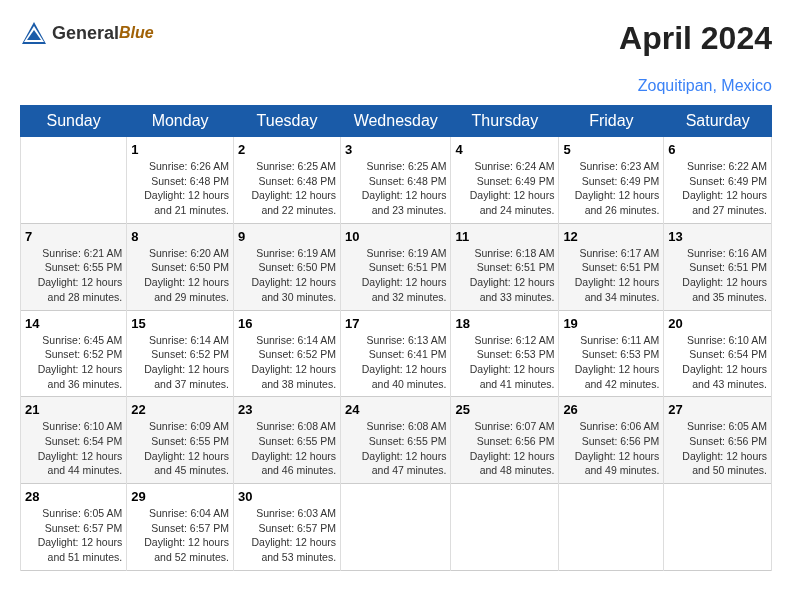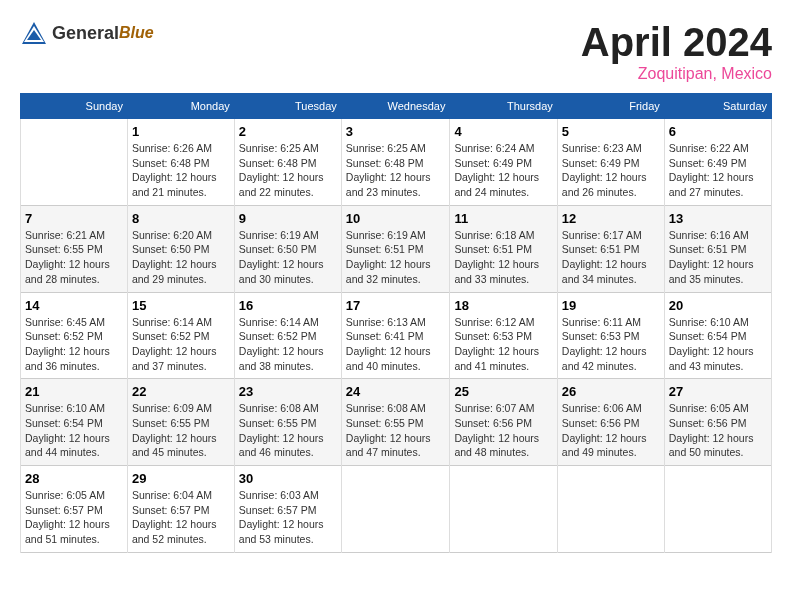--- a/index.html
+++ b/index.html
@@ -38,39 +38,40 @@
     }
     .logo-icon {
       width: 28px;
       height: 28px;
       margin-right: 4px;
     }
     .title-block {
       text-align: right;
     }
     .month-title {
-      font-size: 40px;
+      font-size: 32px;
       font-weight: bold;
       color: #222;
     }
     .location {
       font-size: 16px;
-      color: #ec4899;
+      color: #3b82f6;
+      margin-top: 20px;
     }
     table {
       width: 100%;
       border-collapse: collapse;
       font-size: 11px;
     }
     thead tr th {
       background-color: #1a5ba8;
       color: #fff;
       padding: 6px 4px;
-      text-align: right;
-      font-size: 11px;
+      text-align: center;
+      font-size: 16px;
       font-weight: normal;
       border: 1px solid #1a5ba8;
     }
     tbody tr {
       border-bottom: 1px solid #ccc;
     }
     tbody tr:nth-child(odd) {
       background: #fff;
     }
     tbody tr:nth-child(even) {
@@ -86,20 +87,21 @@
     .day-num {
       font-weight: bold;
       font-size: 13px;
       display: block;
       margin-bottom: 2px;
     }
     .day-info {
       font-size: 10.5px;
       line-height: 1.4;
       color: #333;
+      text-align: right;
     }
   </style>
 </head>
 <body>
 
 <div class="header">
   <div class="logo">
     <svg class="logo-icon" viewBox="0 0 28 28">
       <polygon points="14,2 26,24 2,24" fill="#1a5ba8"></polygon>
       <polygon points="14,6 24,22 4,22" fill="white"></polygon>

